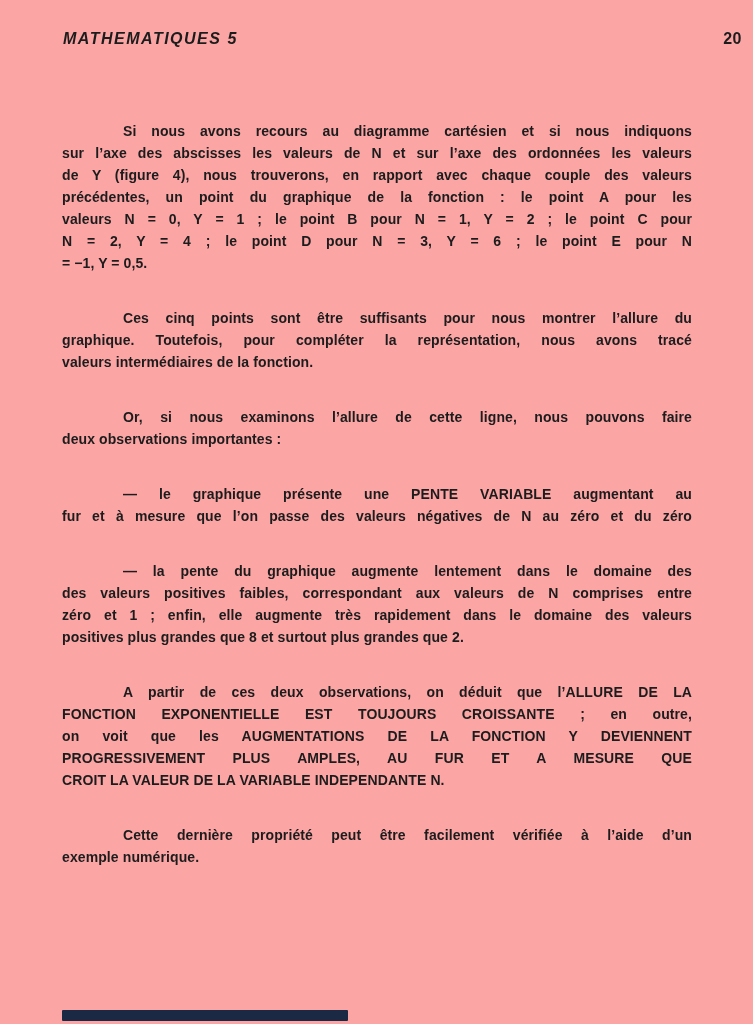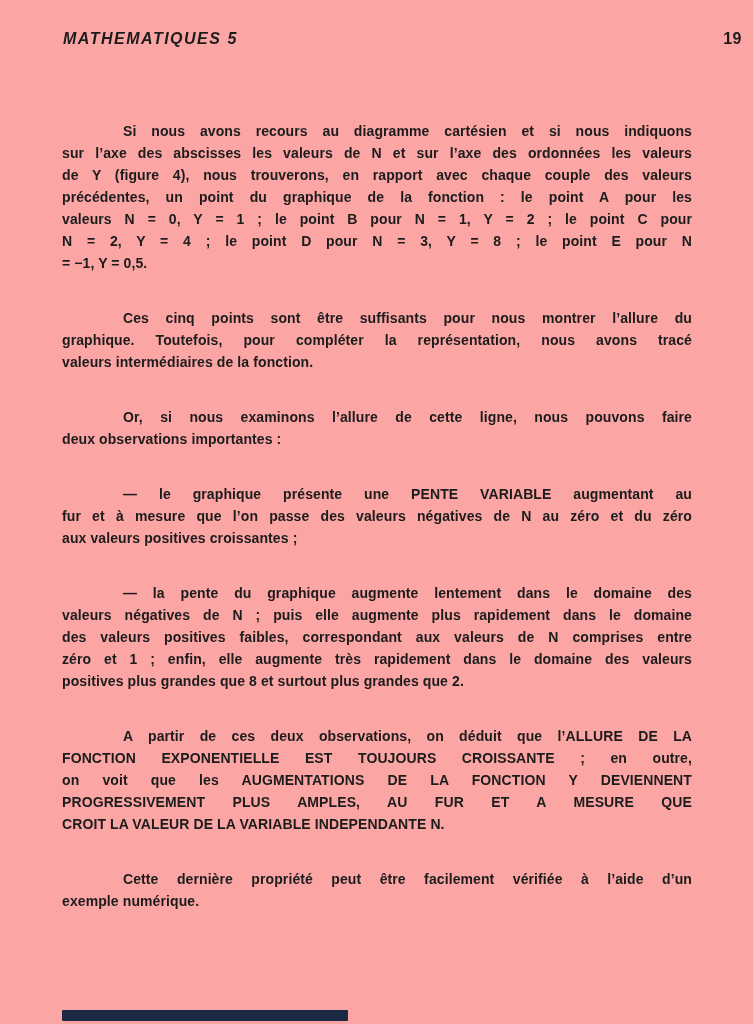--- a/index.html
+++ b/index.html
@@ -74,50 +74,48 @@
     border-radius: 1px;
   }
 </style>
 </head>
 <body>
 
 <div class="page" style="background: #fca5a5; color: rgb(28, 28, 28); padding-left: 36px;">
 
   <div class="page-header">
     <span class="page-title">MATHEMATIQUES 5</span>
-    <span class="page-number">19</span>
+    <span class="page-number">20</span>
   </div>
 
   <div class="doc">
       <div class="para">
         <div class="line jl first">Si nous avons recours au diagramme cartésien et si nous indiquons</div>
         <div class="line jl">sur l’axe des abscisses les valeurs de N et sur l’axe des ordonnées les valeurs</div>
         <div class="line jl">de Y (figure 4), nous trouverons, en rapport avec chaque couple des valeurs</div>
         <div class="line jl">précédentes, un point du graphique de la fonction : le point A pour les</div>
         <div class="line jl">valeurs N = 0, Y = 1 ; le point B pour N = 1, Y = 2 ; le point C pour</div>
-        <div class="line jl">N = 2, Y = 4 ; le point D pour N = 3, Y = 8 ; le point E pour N</div>
+        <div class="line jl">N = 2, Y = 4 ; le point D pour N = 3, Y = 6 ; le point E pour N</div>
         <div class="line">= −1, Y = 0,5.</div>
       </div>
       <div class="para">
         <div class="line jl first">Ces cinq points sont être suffisants pour nous montrer l’allure du</div>
         <div class="line jl">graphique. Toutefois, pour compléter la représentation, nous avons tracé</div>
         <div class="line">valeurs intermédiaires de la fonction.</div>
       </div>
       <div class="para">
         <div class="line jl first">Or, si nous examinons l’allure de cette ligne, nous pouvons faire</div>
         <div class="line">deux observations importantes :</div>
       </div>
       <div class="para">
         <div class="line jl first">—  le graphique présente une PENTE VARIABLE augmentant au</div>
         <div class="line jl">fur et à mesure que l’on passe des valeurs négatives de N au zéro et du zéro</div>
-        <div class="line">aux valeurs positives croissantes ;</div>
       </div>
       <div class="para">
         <div class="line jl first">—  la pente du graphique augmente lentement dans le domaine des</div>
-        <div class="line jl">valeurs négatives de N ; puis elle augmente plus rapidement dans le domaine</div>
         <div class="line jl">des valeurs positives faibles, correspondant aux valeurs de N comprises entre</div>
         <div class="line jl">zéro et 1 ; enfin, elle augmente très rapidement dans le domaine des valeurs</div>
         <div class="line">positives plus grandes que 8 et surtout plus grandes que 2.</div>
       </div>
       <div class="para">
         <div class="line jl first">A partir de ces deux observations, on déduit que l’ALLURE DE LA</div>
         <div class="line jl">FONCTION EXPONENTIELLE EST TOUJOURS CROISSANTE ; en outre,</div>
         <div class="line jl">on voit que les AUGMENTATIONS DE LA FONCTION Y DEVIENNENT</div>
         <div class="line jl">PROGRESSIVEMENT PLUS AMPLES, AU FUR ET A MESURE QUE</div>
         <div class="line">CROIT LA VALEUR DE LA VARIABLE INDEPENDANTE N.</div>

